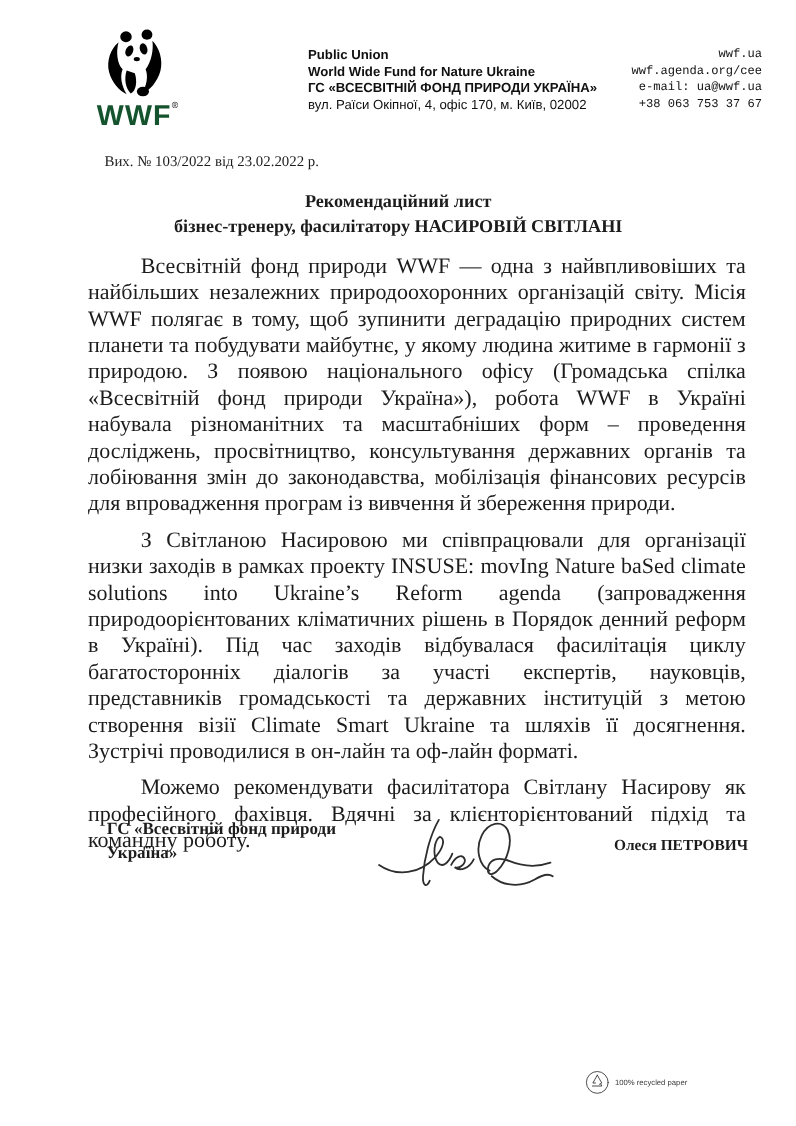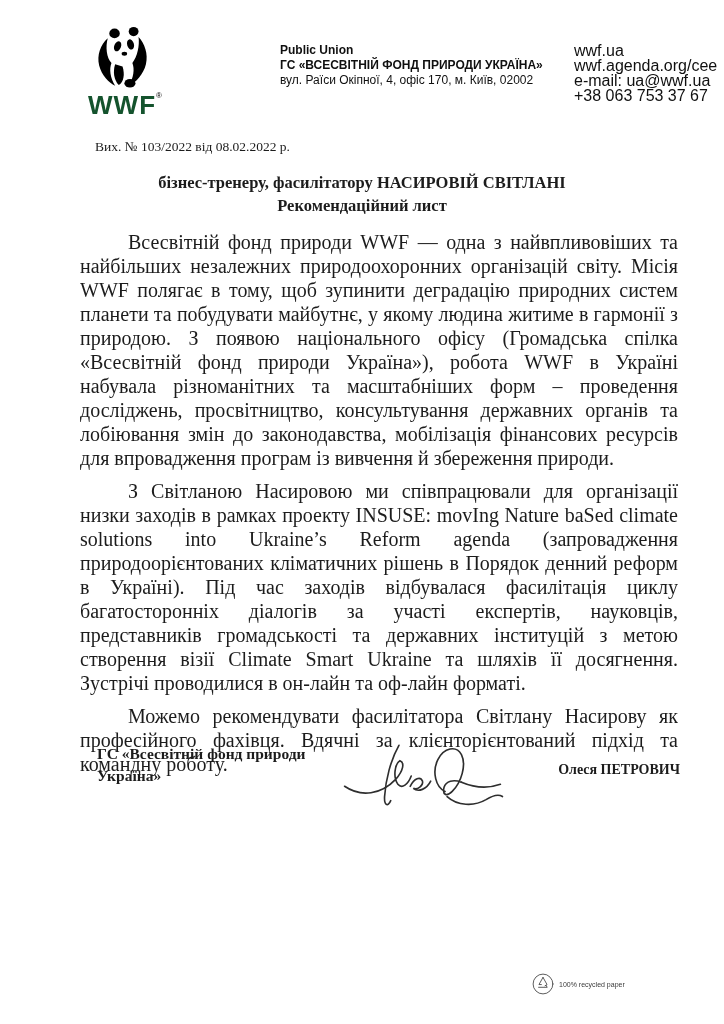--- a/index.html
+++ b/index.html
@@ -13,22 +13,22 @@
   
   .logo{position:absolute;left:88px;top:26px;width:74px;text-align:center;}
   .logo svg{width:62px;height:64px;display:block;margin:0 auto;}
   .brand-row{margin-top:2px;line-height:1;white-space:nowrap;}
   .brand{font-family:"Liberation Sans",sans-serif;font-weight:bold;font-size:26px;letter-spacing:1px;color:#14532d;}
   .reg{font-family:"Liberation Sans",sans-serif;font-size:8px;vertical-align:top;color:#000;}
 
   .org{position:absolute;left:280px;top:43px;font-family:"Liberation Sans",sans-serif;
        font-size:12px;line-height:15px;color:#101010;white-space:nowrap;}
   .org .b{font-weight:bold;}
-  .contacts{position:absolute;left:574px;top:43px;font-family:Liberation Sans, sans-serif;
-       font-size:16px;line-height:15px;color:#101010;white-space:nowrap;}
+  .contacts{position:absolute;left:574px;top:43px;font-family:Liberation Mono, monospace;
+       font-size:11px;line-height:15px;color:#101010;white-space:nowrap;text-align:right;}
 
   
   .ref{position:absolute;left:95px;top:139px;font-size:13.5px;}
   .title{position:absolute;left:62px;width:600px;top:171px;text-align:center;
          font-weight:bold;font-size:16.5px;line-height:23px;}
   .bodytext{position:absolute;left:80px;width:598px;top:230px;
             font-size:20px;line-height:24px;text-align:justify;}
   .bodytext p{margin:0 0 9px 0;text-indent:48px;}
 
   
@@ -59,36 +59,37 @@
         <path d="M72,18 C82,28 88,46 84,62 C80,78 68,92 56,97 C64,84 66,70 62,60 C70,50 74,32 72,18 Z"></path>
         <path d="M34,62 C30,74 32,88 40,96 C48,92 50,78 46,66 Z"></path>
         <ellipse cx="58" cy="93" rx="9" ry="7"></ellipse>
       </g>
     </svg>
     <div class="brand-row"><span class="brand">WWF</span><span class="reg">®</span></div>
   </div>
 
   <div class="org">
     <div class="b">Public Union</div>
+    <div class="b">World Wide Fund for Nature Ukraine</div>
     <div class="b">ГС «ВСЕСВІТНІЙ ФОНД ПРИРОДИ УКРАЇНА»</div>
     <div>вул. Раїси Окіпної, 4, офіс 170, м. Київ, 02002</div>
   </div>
 
   <div class="contacts">
     <div>wwf.ua</div>
     <div>wwf.agenda.org/cee</div>
     <div>e-mail: ua@wwf.ua</div>
     <div>+38 063 753 37 67</div>
   </div>
 
-  <div class="ref">Вих. № 103/2022 від 08.02.2022 р.</div>
+  <div class="ref">Вих. № 103/2022 від 23.02.2022 р.</div>
 
   <div class="title">
+    <div>Рекомендаційний лист</div>
     <div>бізнес-тренеру, фасилітатору НАСИРОВІЙ СВІТЛАНІ</div>
-    <div>Рекомендаційний лист</div>
   </div>
 
   <div class="bodytext">
     <p>Всесвітній фонд природи WWF — одна з найвпливовіших та найбільших незалежних природоохоронних організацій світу. Місія WWF полягає в тому, щоб зупинити деградацію природних систем планети та побудувати майбутнє, у якому людина житиме в гармонії з природою. З появою національного офісу (Громадська спілка «Всесвітній фонд природи Україна»), робота WWF в Україні набувала різноманітних та масштабніших форм – проведення досліджень, просвітництво, консультування державних органів та лобіювання змін до законодавства, мобілізація фінансових ресурсів для впровадження програм із вивчення й збереження природи.</p>
     <p>З Світланою Насировою ми співпрацювали для організації низки заходів в рамках проекту INSUSE: movIng Nature baSed climate solutions into Ukraine’s Reform agenda (запровадження природоорієнтованих кліматичних рішень в Порядок денний реформ в Україні). Під час заходів відбувалася фасилітація циклу багатосторонніх діалогів за участі експертів, науковців, представників громадськості та державних інституцій з метою створення візії Climate Smart Ukraine та шляхів її досягнення. Зустрічі проводилися в он-лайн та оф-лайн форматі.</p>
     <p>Можемо рекомендувати фасилітатора Світлану Насирову як професійного фахівця. Вдячні за клієнторієнтований підхід та командну роботу.</p>
   </div>
 
   <div class="sigrow">
     <div class="sigpos">

